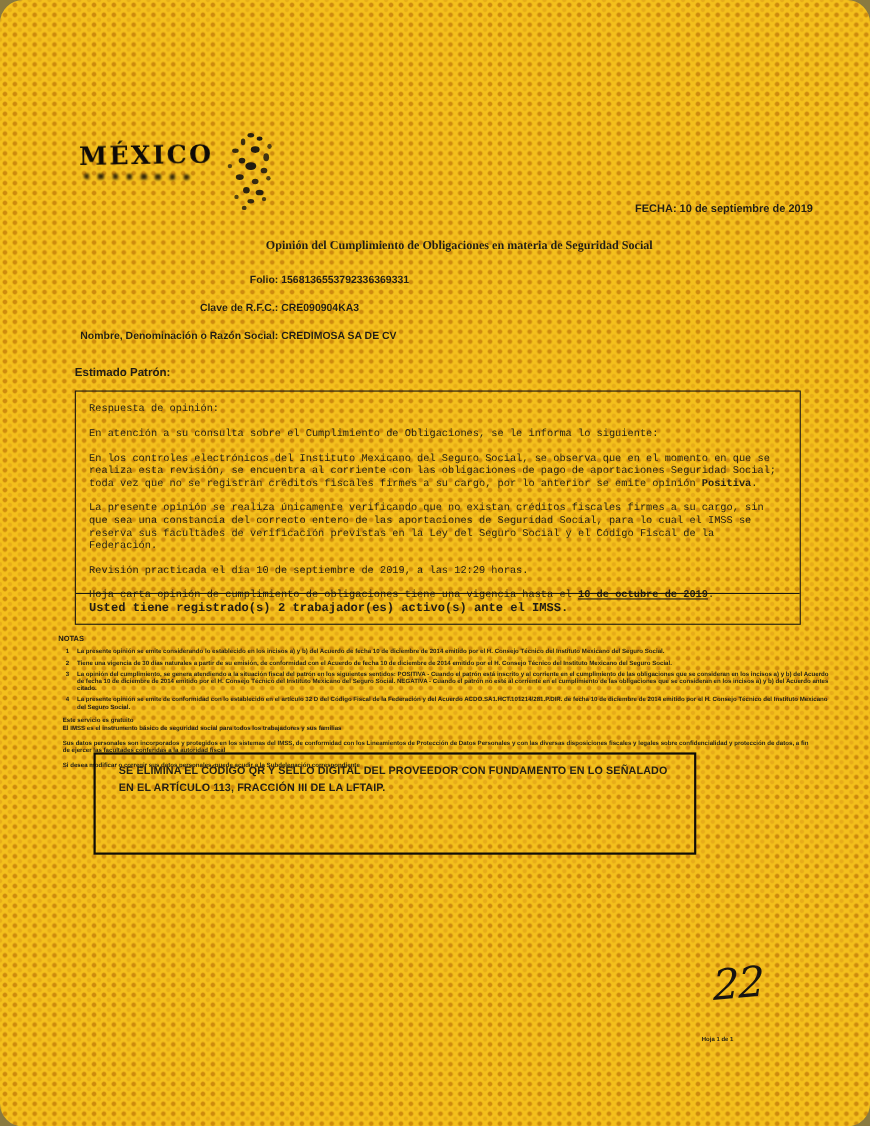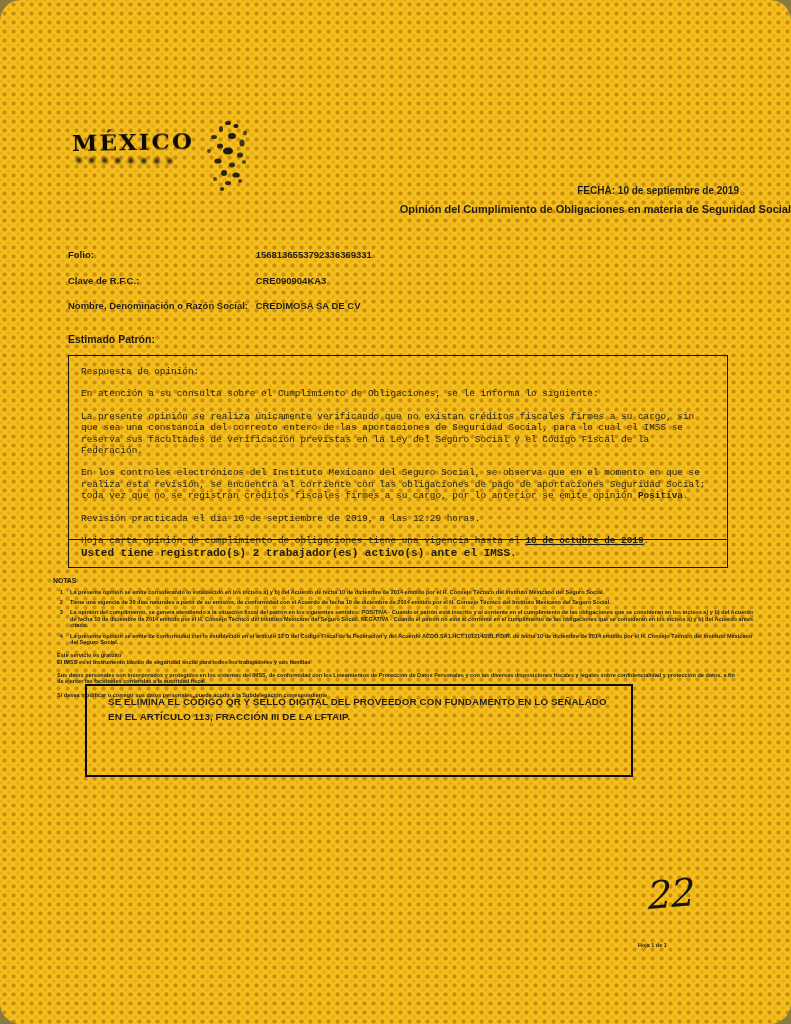--- a/index.html
+++ b/index.html
@@ -29,24 +29,24 @@
     filter:blur(1.1px); transform:rotate(1.5deg); border-radius:3px;
   }
   .emblem { left:192px; top:116px; filter:blur(0.3px); }
 
   .imss-block { left:645px; top:118px; width:66px; text-align:center; color:#131313; }
   .imss-word { font-weight:bold; font-size:19px; letter-spacing:1px; margin-top:-3px;
     font-family:"Liberation Sans", sans-serif; }
 
   .fecha { right:52px; top:185px; font-weight:bold; font-size:10px; }
 
-  .title { left:44px; right:0; top:203px; text-align:right; font-weight:bold; font-size:11px; }
+  .title { left:44px; right:0; top:217px; text-align:center; font-weight:bold; font-size:11px;font-family:Liberation Serif, serif; }
 
   .field-row { left:68px; right:40px; font-size:9.5px; font-weight:bold; }
-  .f-label { display:inline-block; width:185px; vertical-align:top; }
+  .f-label { display:inline-block; width:185px; vertical-align:top;text-align:right; }
   .f-value { display:inline-block; }
 
   .salutation { left:68px; top:333px; font-weight:bold; font-size:10.5px; }
 
   .opinion-box {
     left:68px; top:355px; width:660px; height:213px;
     border:1.5px solid #1a1712; box-sizing:border-box;font-family:Liberation Mono, monospace;
   }
   .box-main { padding:10px 12px 0 12px; }
   .box-main p { margin:0 0 11px 0; font-size:9.4px; line-height:11.4px; }
@@ -138,22 +138,22 @@
     <span class="f-label">Nombre, Denominación o Razón Social:</span>
     <span class="f-value">CREDIMOSA SA DE CV</span>
   </div>
 
   <div class="abs salutation">Estimado Patrón:</div>
 
   <div class="abs opinion-box">
     <div class="box-main">
       <p class="box-heading">Respuesta de opinión:</p>
       <p>En atención a su consulta sobre el Cumplimiento de Obligaciones, se le informa lo siguiente:</p>
+      <p><span>En los controles electrónicos del Instituto Mexicano del Seguro Social, se observa que en el momento en que se realiza esta revisión, se encuentra al corriente con las obligaciones de pago de aportaciones Seguridad Social; toda vez que no se registran créditos fiscales firmes a su cargo, por lo anterior se emite opinión </span><span class="bold">Positiva</span><span>.</span></p>
       <p>La presente opinión se realiza únicamente verificando que no existan créditos fiscales firmes a su cargo, sin que sea una constancia del correcto entero de las aportaciones de Seguridad Social, para lo cual el IMSS se reserva sus facultades de verificación previstas en la Ley del Seguro Social y el Código Fiscal de la Federación.</p>
-      <p><span>En los controles electrónicos del Instituto Mexicano del Seguro Social, se observa que en el momento en que se realiza esta revisión, se encuentra al corriente con las obligaciones de pago de aportaciones Seguridad Social; toda vez que no se registran créditos fiscales firmes a su cargo, por lo anterior se emite opinión </span><span class="bold">Positiva</span><span>.</span></p>
       <p>Revisión practicada el día 10 de septiembre de 2019, a las 12:29 horas.</p>
       <p><span>Hoja carta opinión de cumplimiento de obligaciones tiene una vigencia hasta el </span><span class="bold-underline">10 de octubre de 2019</span><span>.</span></p>
     </div>
     <div class="box-footer">Usted tiene registrado(s) 2 trabajador(es) activo(s) ante el IMSS.</div>
   </div>
 
   <div class="abs notas-block tiny">
     <div class="notas-heading">NOTAS</div>
     <div class="note">
       <span class="note-num">1</span>

